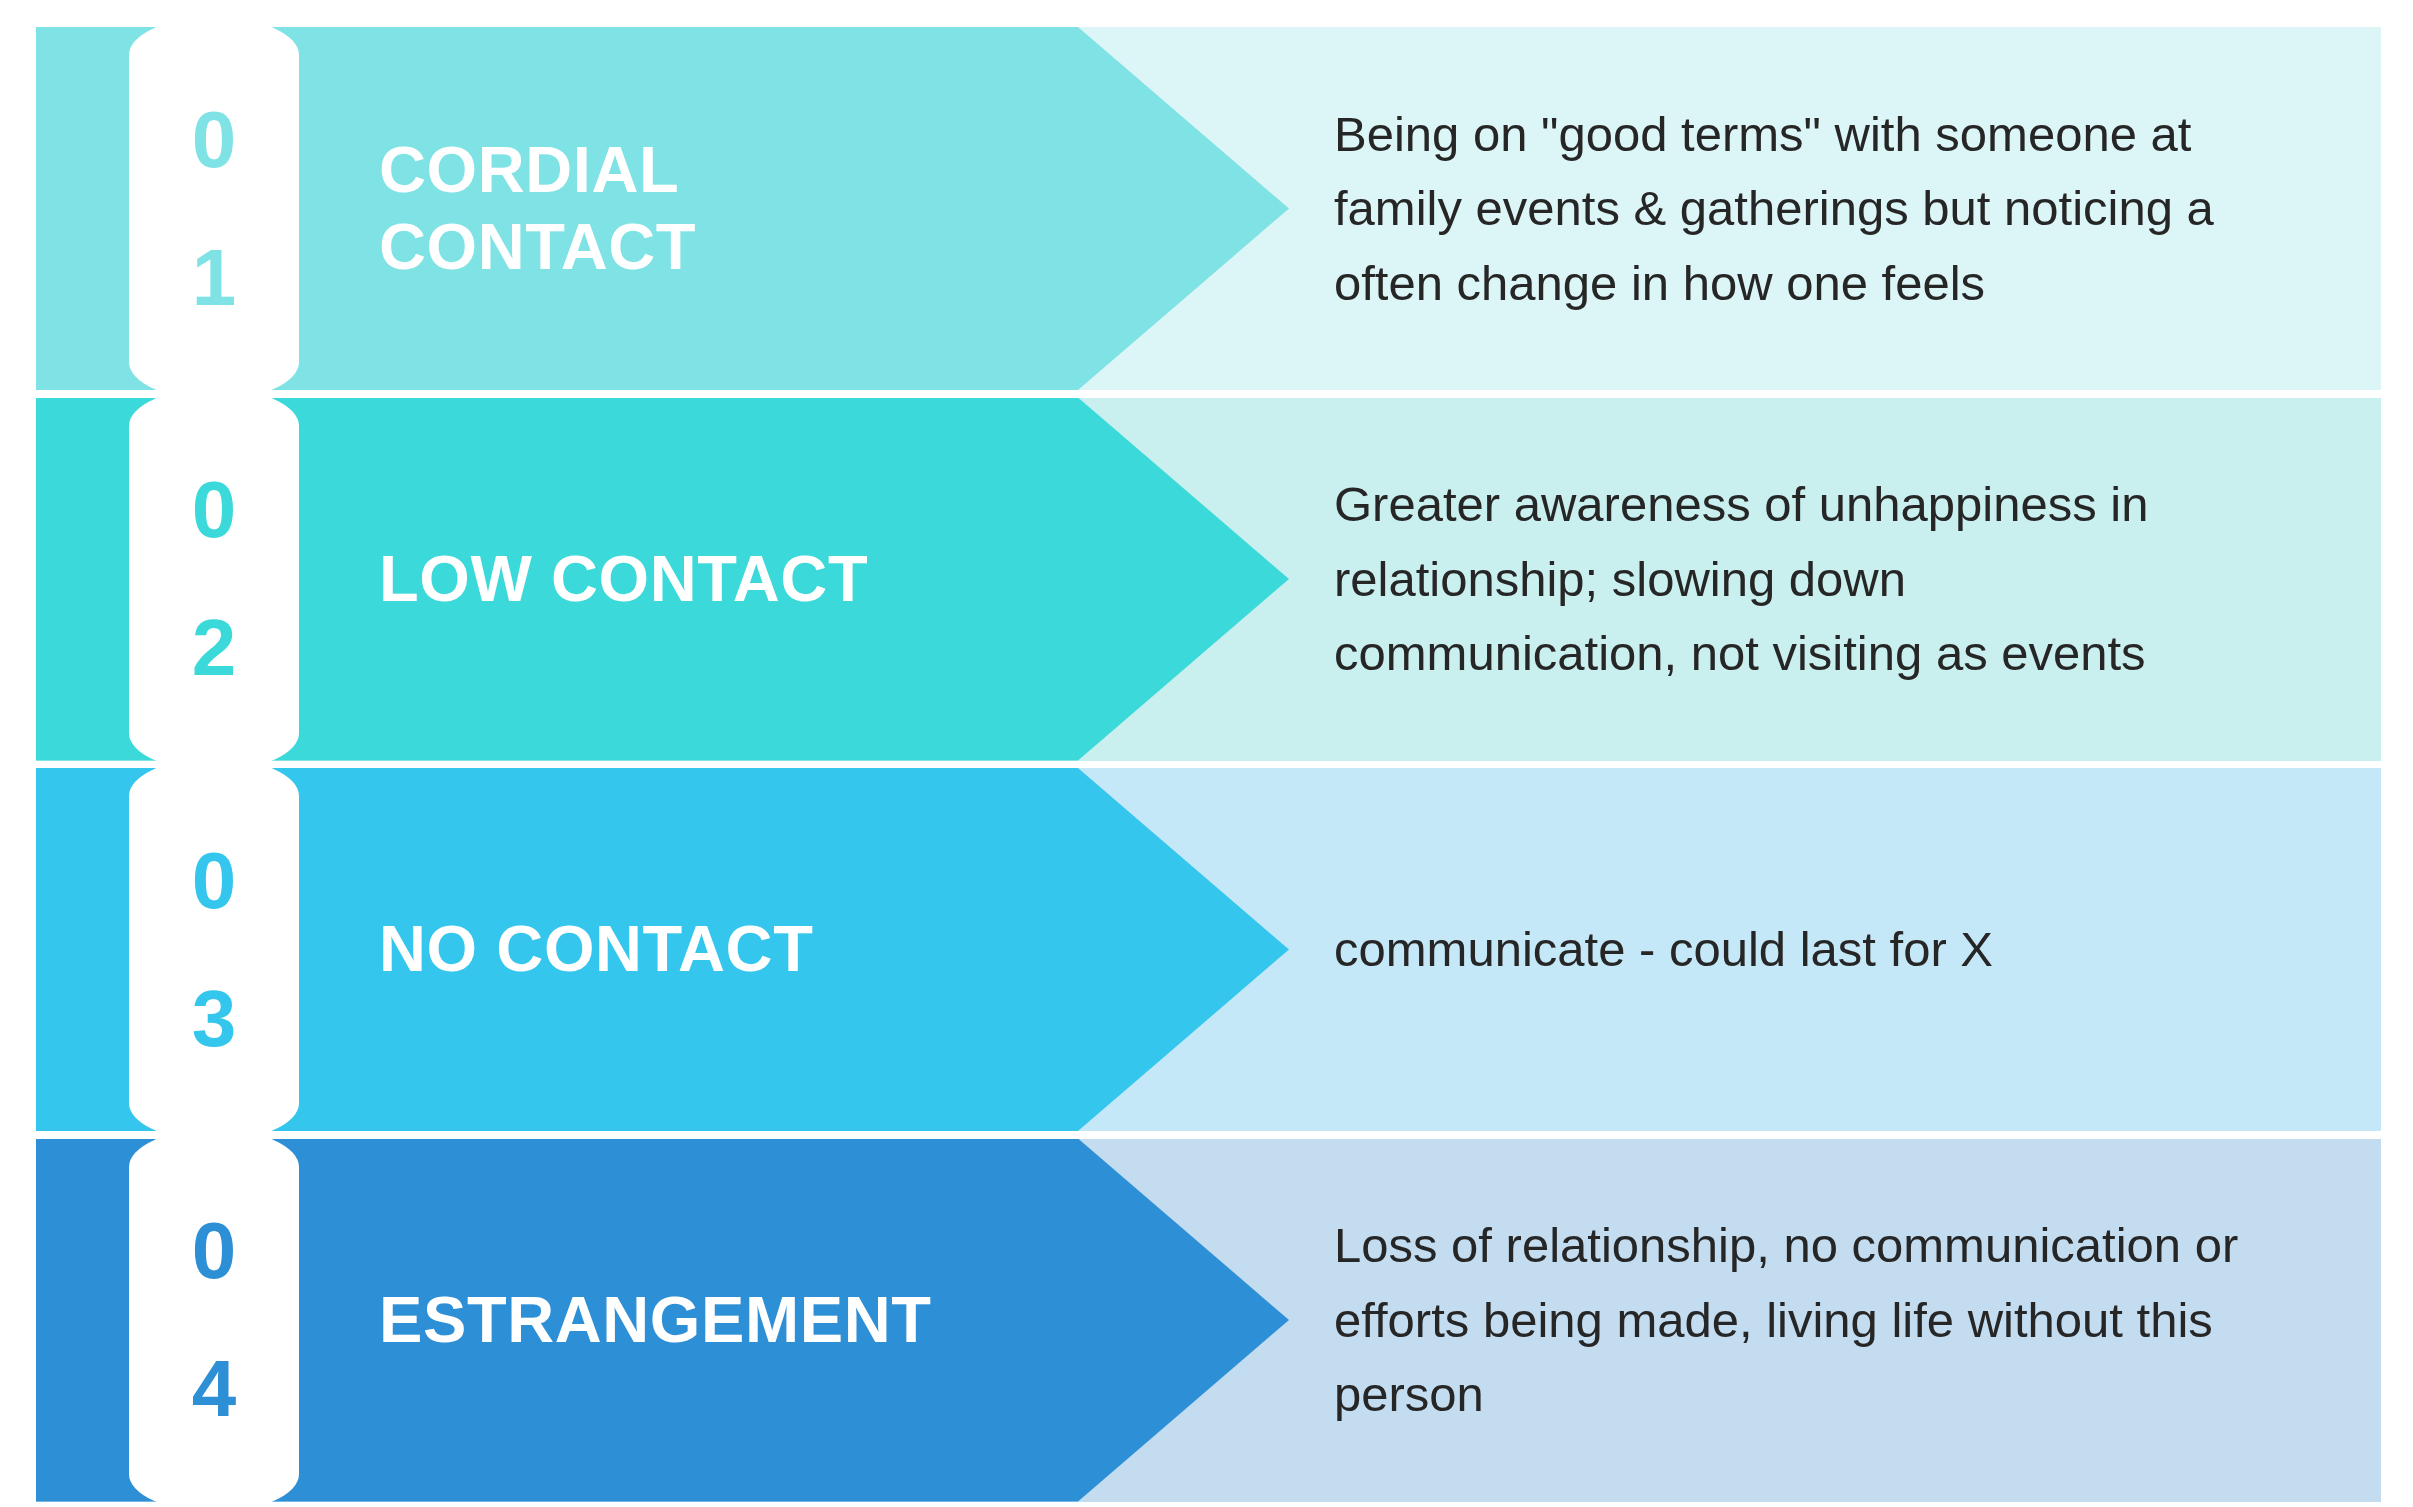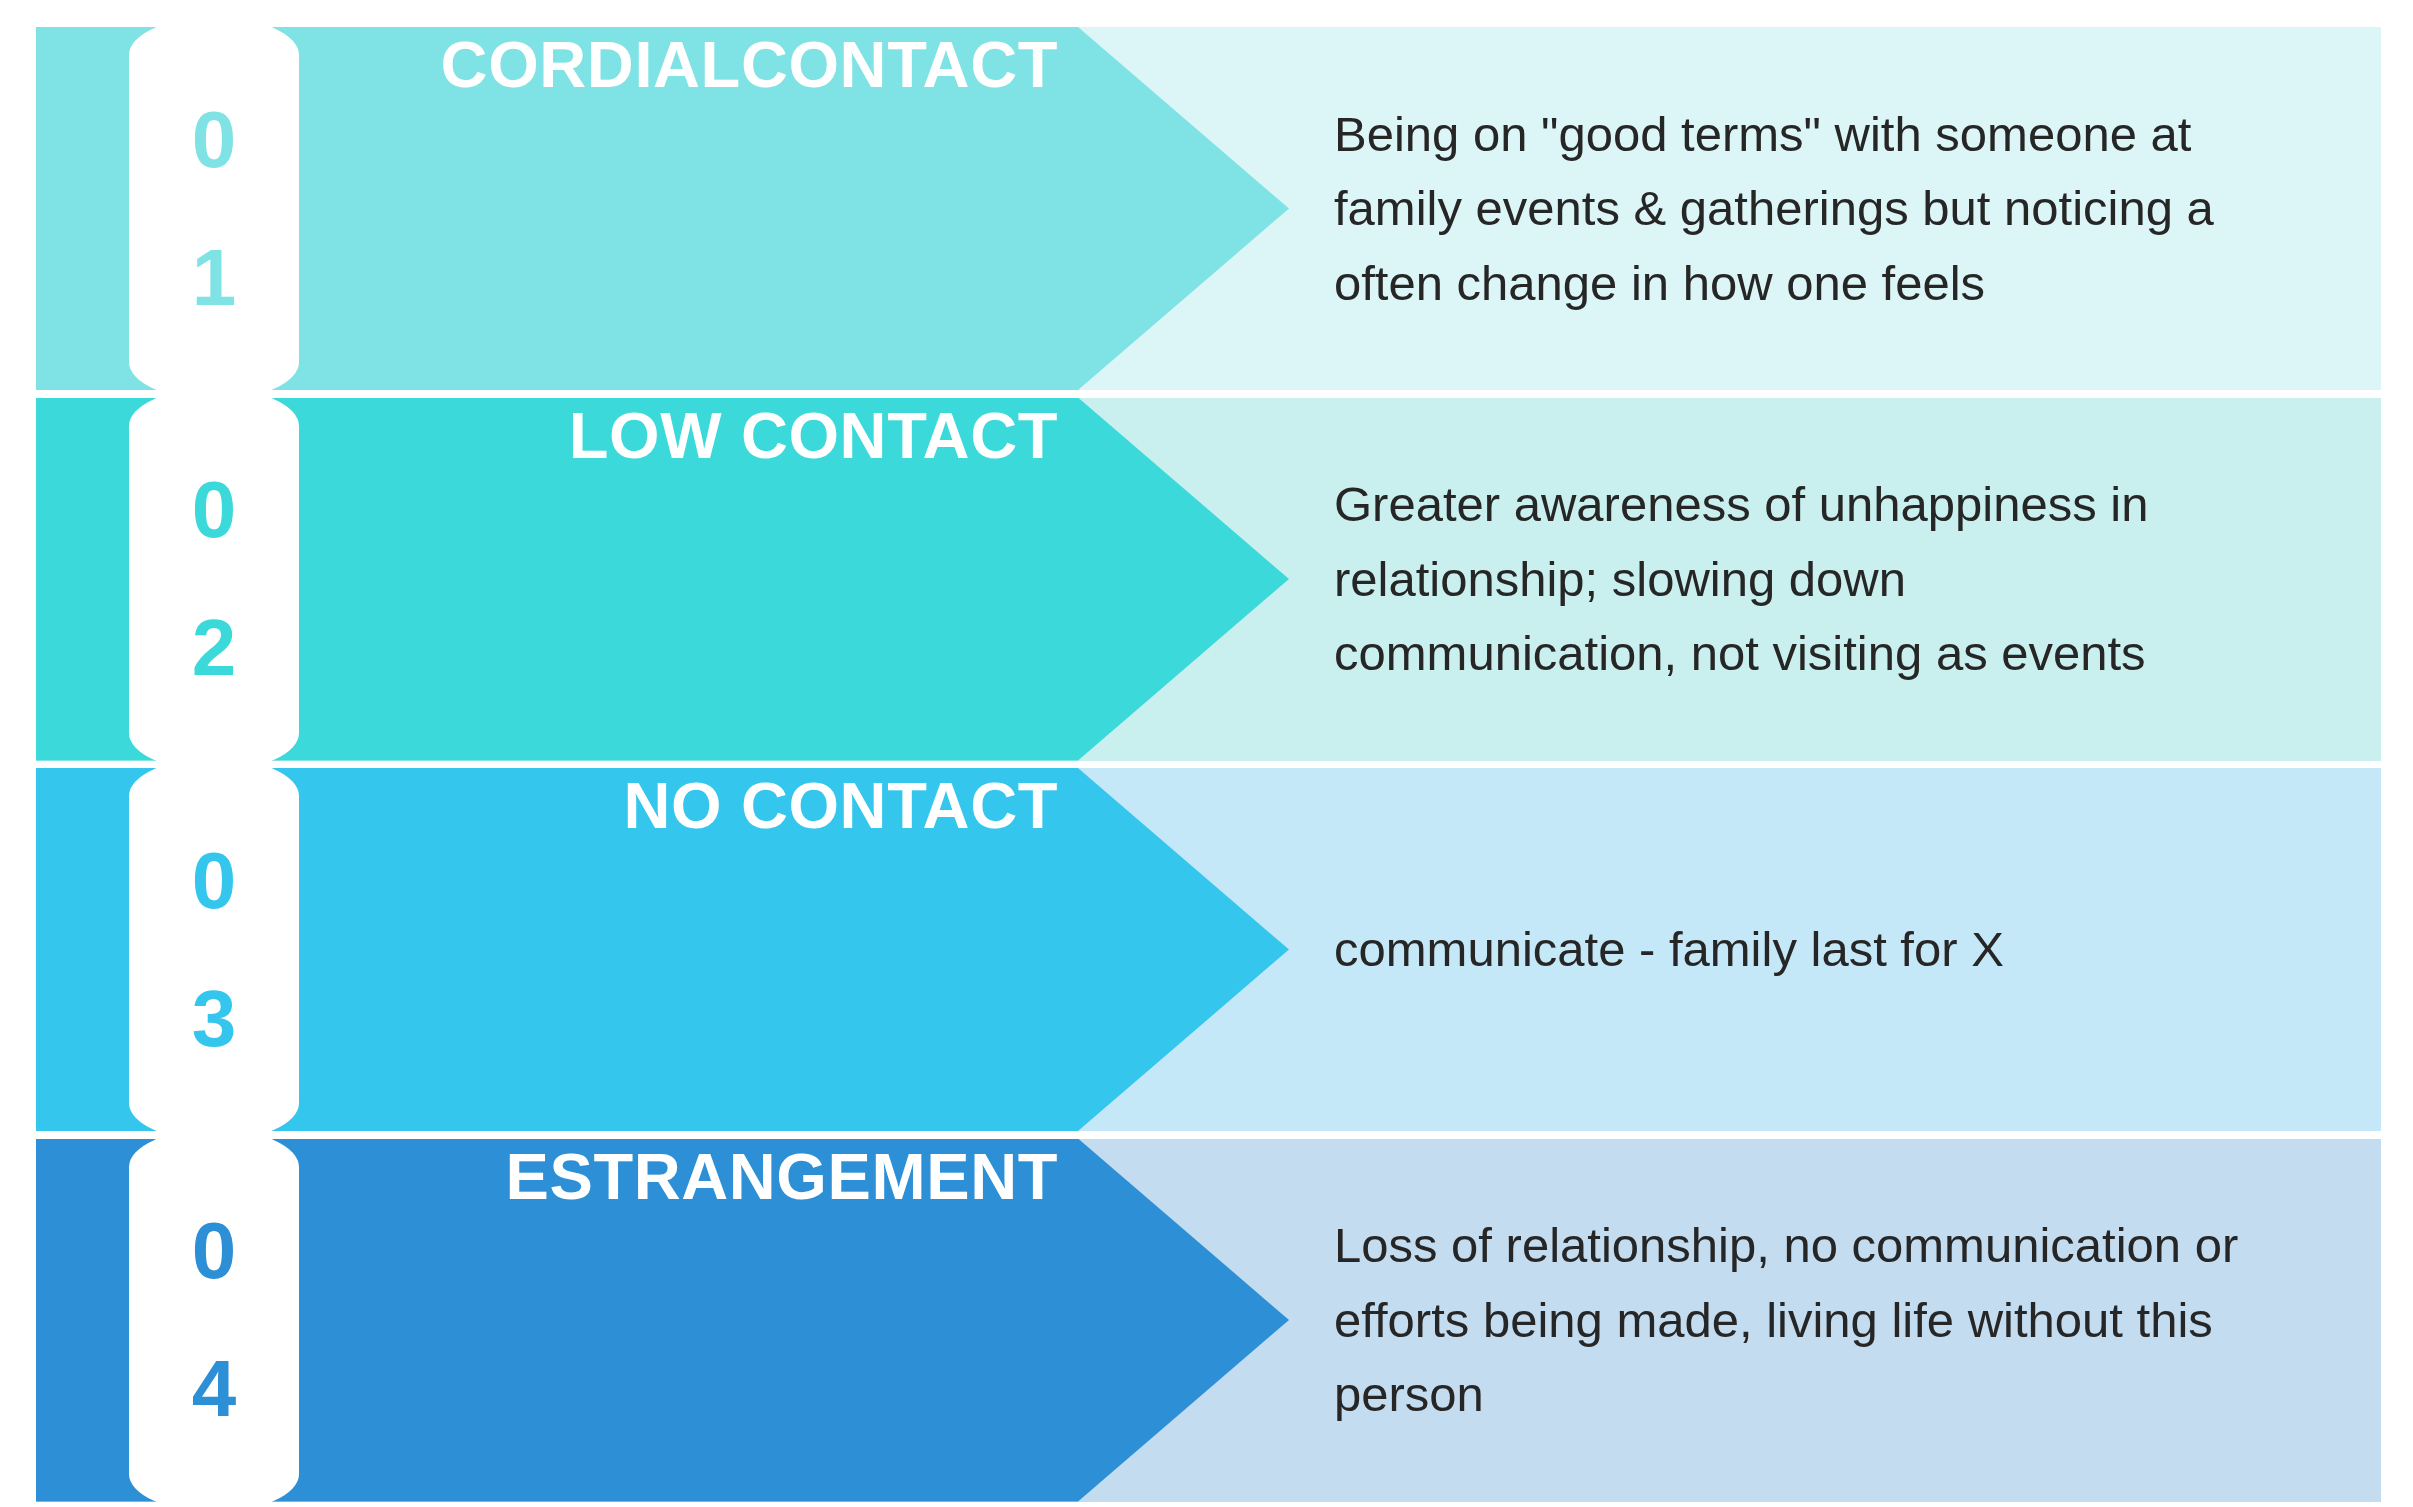--- a/index.html
+++ b/index.html
@@ -71,22 +71,22 @@
 
   
   .stage-title {
     position: absolute;
     left: 343px;
     top: 0;
     bottom: 0;
     width: 679px;
     z-index: 3;
     display: flex;
-    flex-direction: row;
-    justify-content: flex-end;
+    flex-direction: column;
+    justify-content: center;
     color: #ffffff;
     font-weight: 700;
     font-size: 65px;
     line-height: 1.18;
     letter-spacing: 0.6px;
     text-transform: uppercase;
   }
 
   
   .stage-desc {
@@ -150,21 +150,21 @@
       <div class="row-bg" style="background: rgb(197, 232, 248);"></div>
       <div class="arrow-band" style="background: rgb(53, 198, 237);"></div>
       <div class="badge">
         <div class="badge-digit top" style="color: rgb(53, 198, 237);">0</div>
         <div class="badge-digit bottom" style="color: rgb(53, 198, 237);">3</div>
       </div>
       <div class="stage-title">
         <span>NO CONTACT</span>
       </div>
       <div class="stage-desc">
-        <span>communicate - family last for X</span>
+        <span>communicate - could last for X</span>
       </div>
     </div>
     <div class="row-gap" style="height: 7.5px;"></div>
     <div class="stage-row" style="height: 363px;">
       <div class="row-bg" style="background: rgb(195, 220, 240);"></div>
       <div class="arrow-band" style="background: rgb(45, 143, 213);"></div>
       <div class="badge">
         <div class="badge-digit top" style="color: rgb(45, 143, 213);">0</div>
         <div class="badge-digit bottom" style="color: rgb(45, 143, 213);">4</div>
       </div>

